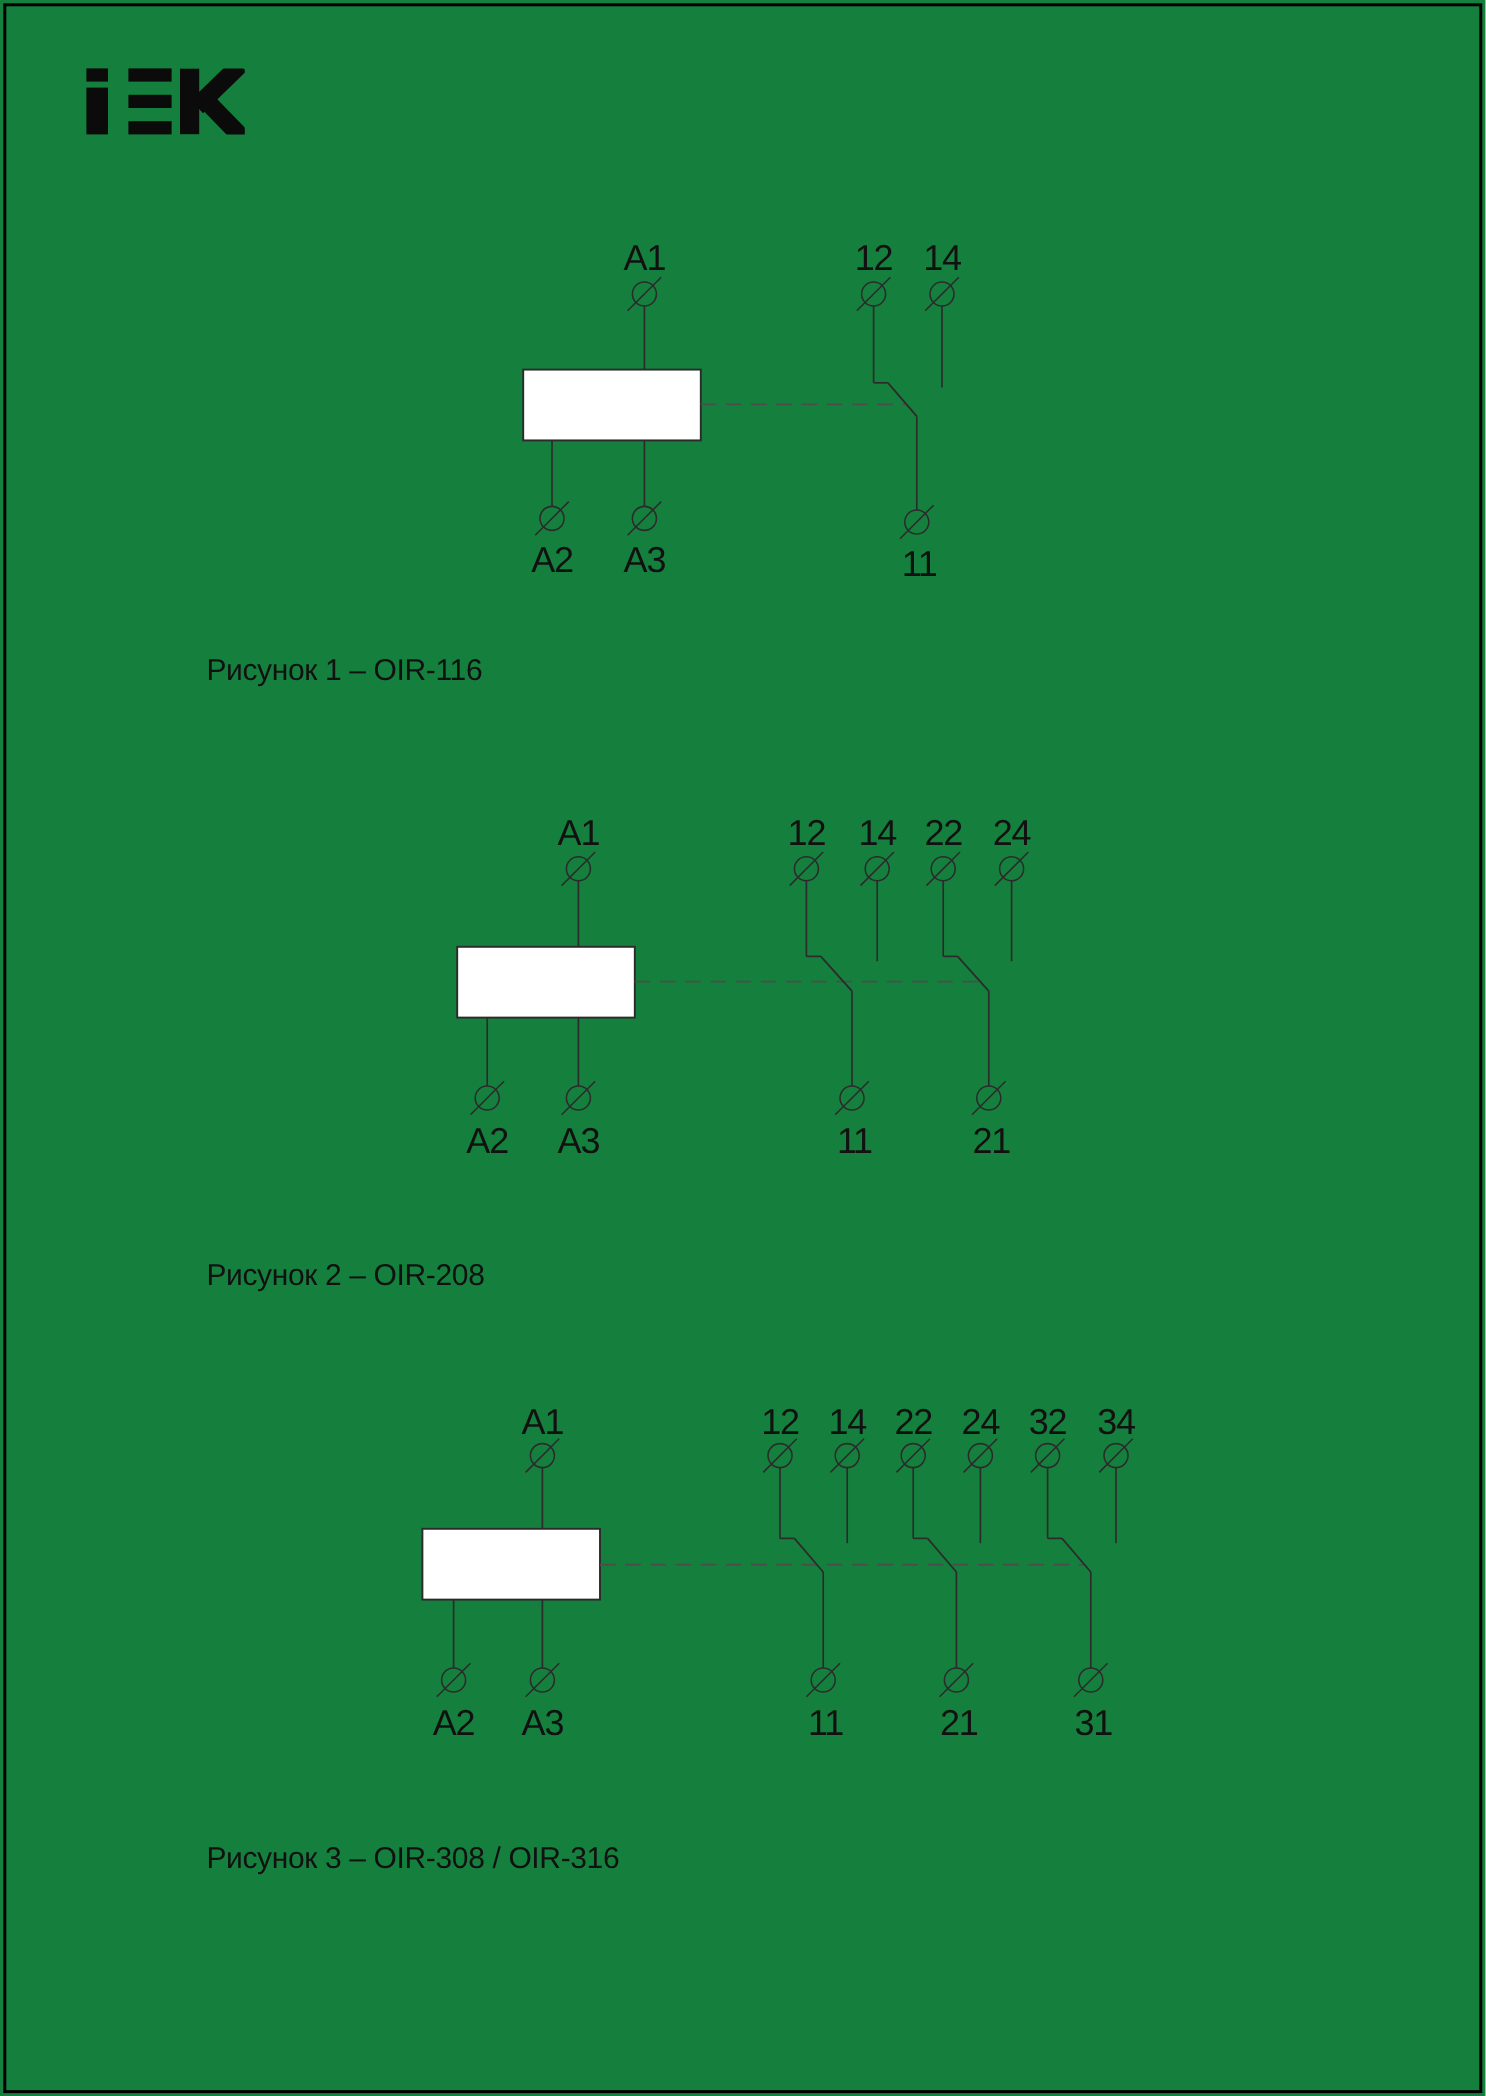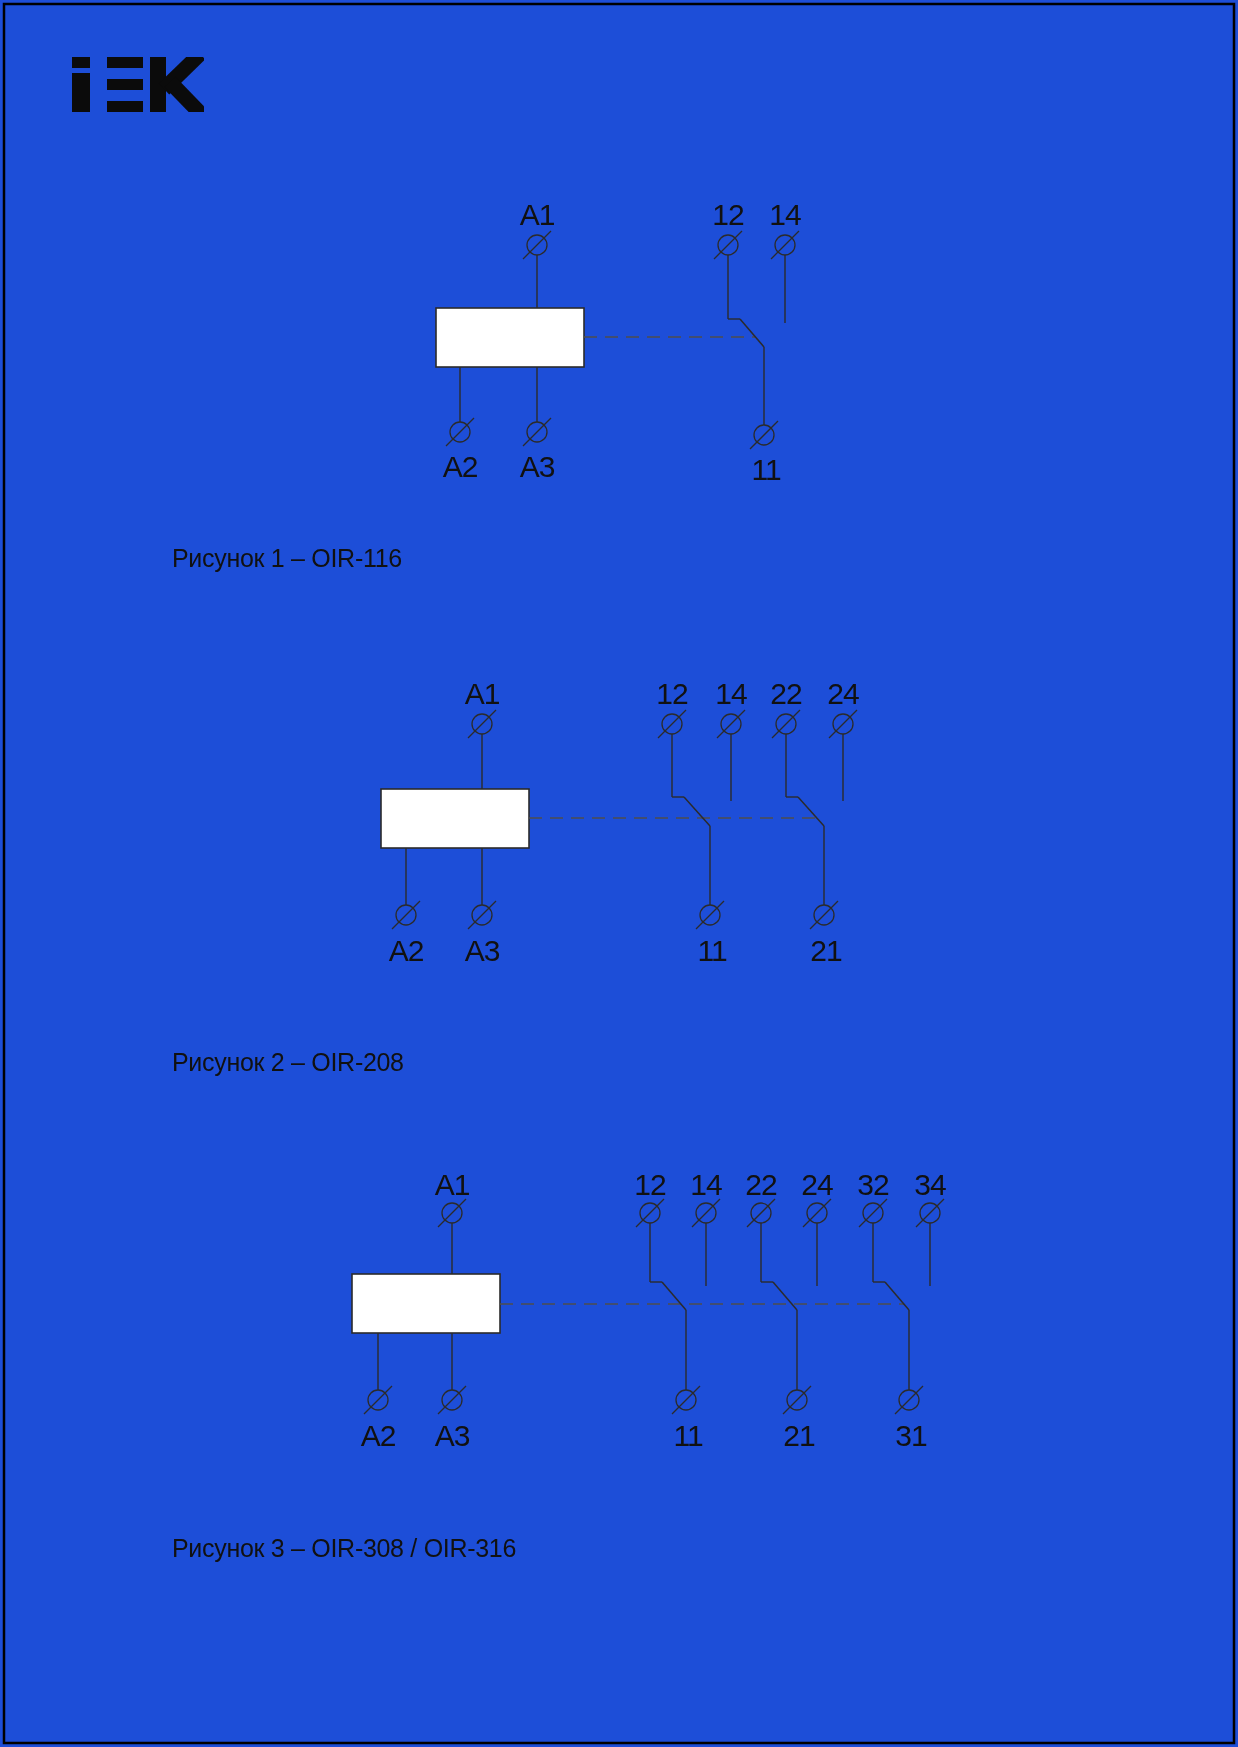--- a/index.html
+++ b/index.html
@@ -1,17 +1,17 @@
 <!DOCTYPE html>
 <html><head>
 <meta charset="utf-8">
 <style>
   html,body { margin:0; padding:0; background:#ffffff; }
   .page {
-    position:relative; width:1238px; height:1747px; background:#1d4ed8;
+    position:relative; width:1238px; height:1747px; background:#15803d;
     overflow:hidden; font-family:"Liberation Sans", sans-serif;
   }
   svg.sheet { position:absolute; left:0; top:0; }
   .frame { stroke:#000; stroke-width:2.5; fill:none; }
   .wire  { stroke:#2b2b2b; stroke-width:1.4; fill:none; }
   .blade { stroke:#2b2b2b; stroke-width:1.5; fill:none; }
   .box   { stroke:#2b2b2b; stroke-width:1.6; fill:#ffffff; }
   .dash  { stroke:#4d4d4d; stroke-width:1.6; stroke-dasharray:13 8; fill:none; }
   .term  { stroke:#2b2b2b; stroke-width:1.3; fill:none; }
   text.lbl {

